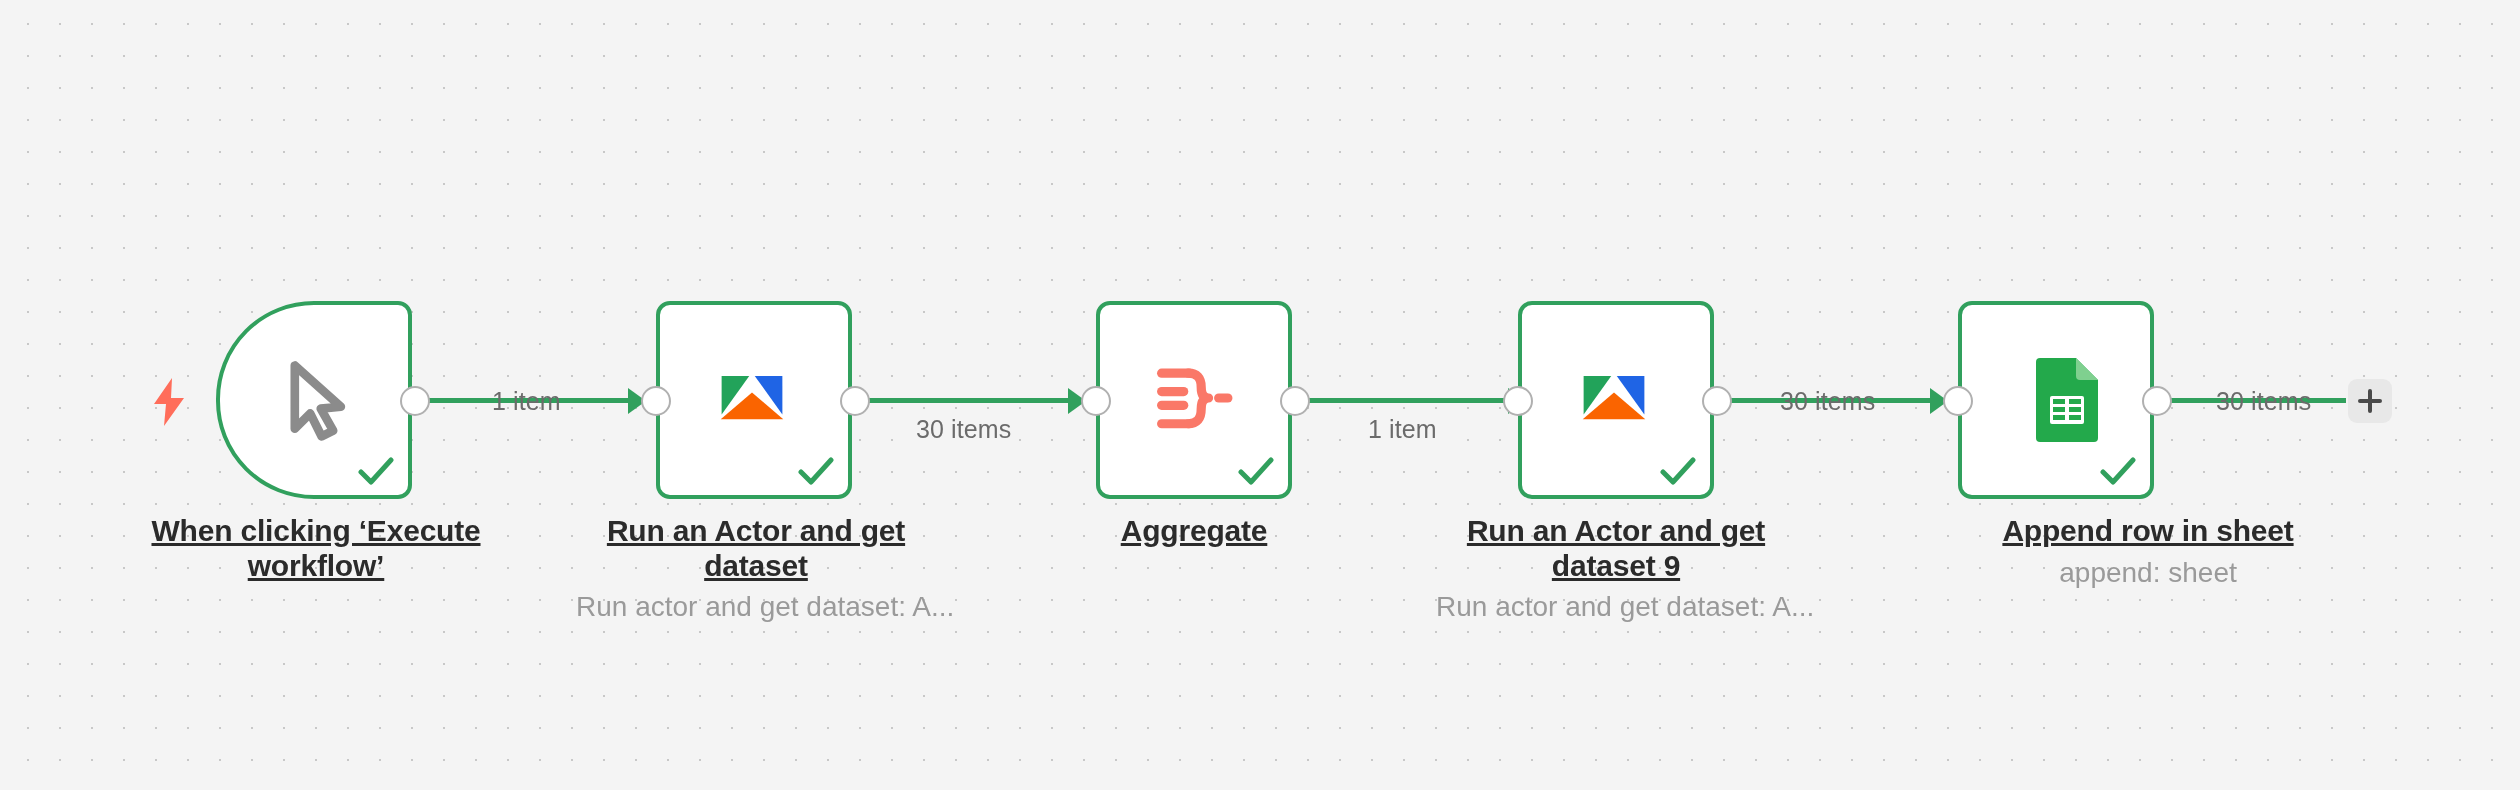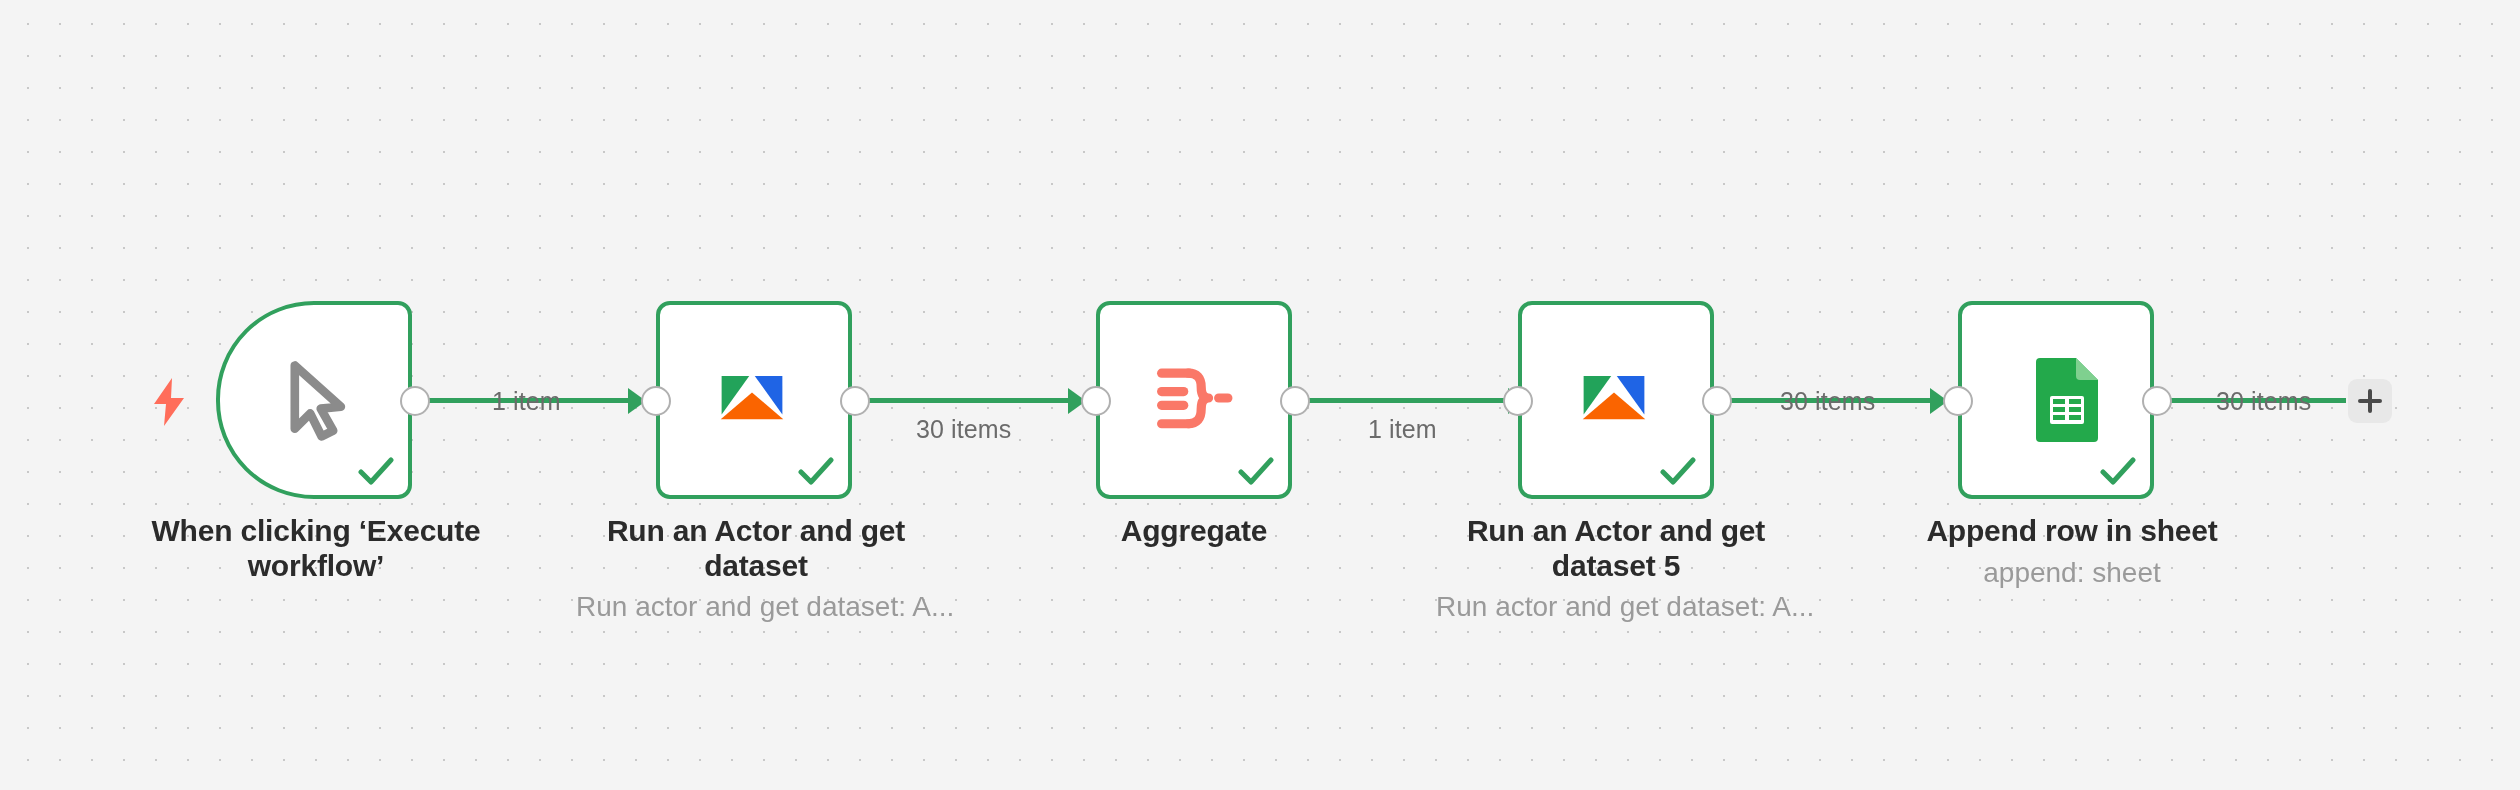--- a/index.html
+++ b/index.html
@@ -91,20 +91,21 @@
     position: absolute;
     text-align: center;
     z-index: 5;
   }
   .caption .title {
     font-size: 30px;
     font-weight: bold;
     color: #2b2b2b;
     line-height: 1.15;
     letter-spacing: -0.2px;
+    text-decoration: underline;
   }
   .caption .subtitle {
     font-size: 28px;
     color: #9a9a9a;
     margin-top: 8px;
     line-height: 1.15;
     white-space: nowrap;
   }
 
   
@@ -232,21 +233,21 @@
     <svg class="check" viewBox="0 0 36 30">
       <path d="M3 15 L13 25 L33 3" fill="none" stroke="#31a05d" stroke-width="5" stroke-linecap="round" stroke-linejoin="round"></path>
     </svg>
   </div>
   <div class="endpoint" style="left:1503px;"></div>
   <div class="endpoint" style="left:1702px;"></div>
 
   <div class="caption" style="left:1436px; top:514px; width:360px;">
     <div class="title">
       <span>Run an Actor and get</span><br>
-      <span>dataset 5</span>
+      <span>dataset 9</span>
     </div>
     <div class="subtitle">Run actor and get dataset: A...</div>
   </div>
 
   <div class="conn" style="left:1726px; width:232px;"></div>
   <div class="arrow" style="left:1930px;"></div>
   <div class="conn-label above" style="left:1780px;">30 items</div>
 
   <div class="node" style="left:1958px; top:301px;">
     <div class="glyph">
@@ -264,21 +265,21 @@
         </g>
       </svg>
     </div>
     <svg class="check" viewBox="0 0 36 30">
       <path d="M3 15 L13 25 L33 3" fill="none" stroke="#31a05d" stroke-width="5" stroke-linecap="round" stroke-linejoin="round"></path>
     </svg>
   </div>
   <div class="endpoint" style="left:1943px;"></div>
   <div class="endpoint" style="left:2142px;"></div>
 
-  <div class="caption" style="left:1872px; top:514px; width:400px;">
+  <div class="caption" style="left:1948px; top:514px; width:400px;">
     <div class="title">
       <span>Append row in sheet</span>
     </div>
     <div class="subtitle">append: sheet</div>
   </div>
 
   <div class="conn" style="left:2166px; width:180px;"></div>
   <div class="conn-label above" style="left:2216px;">30 items</div>
 
   <div class="plus-btn" style="left:2348px;">

